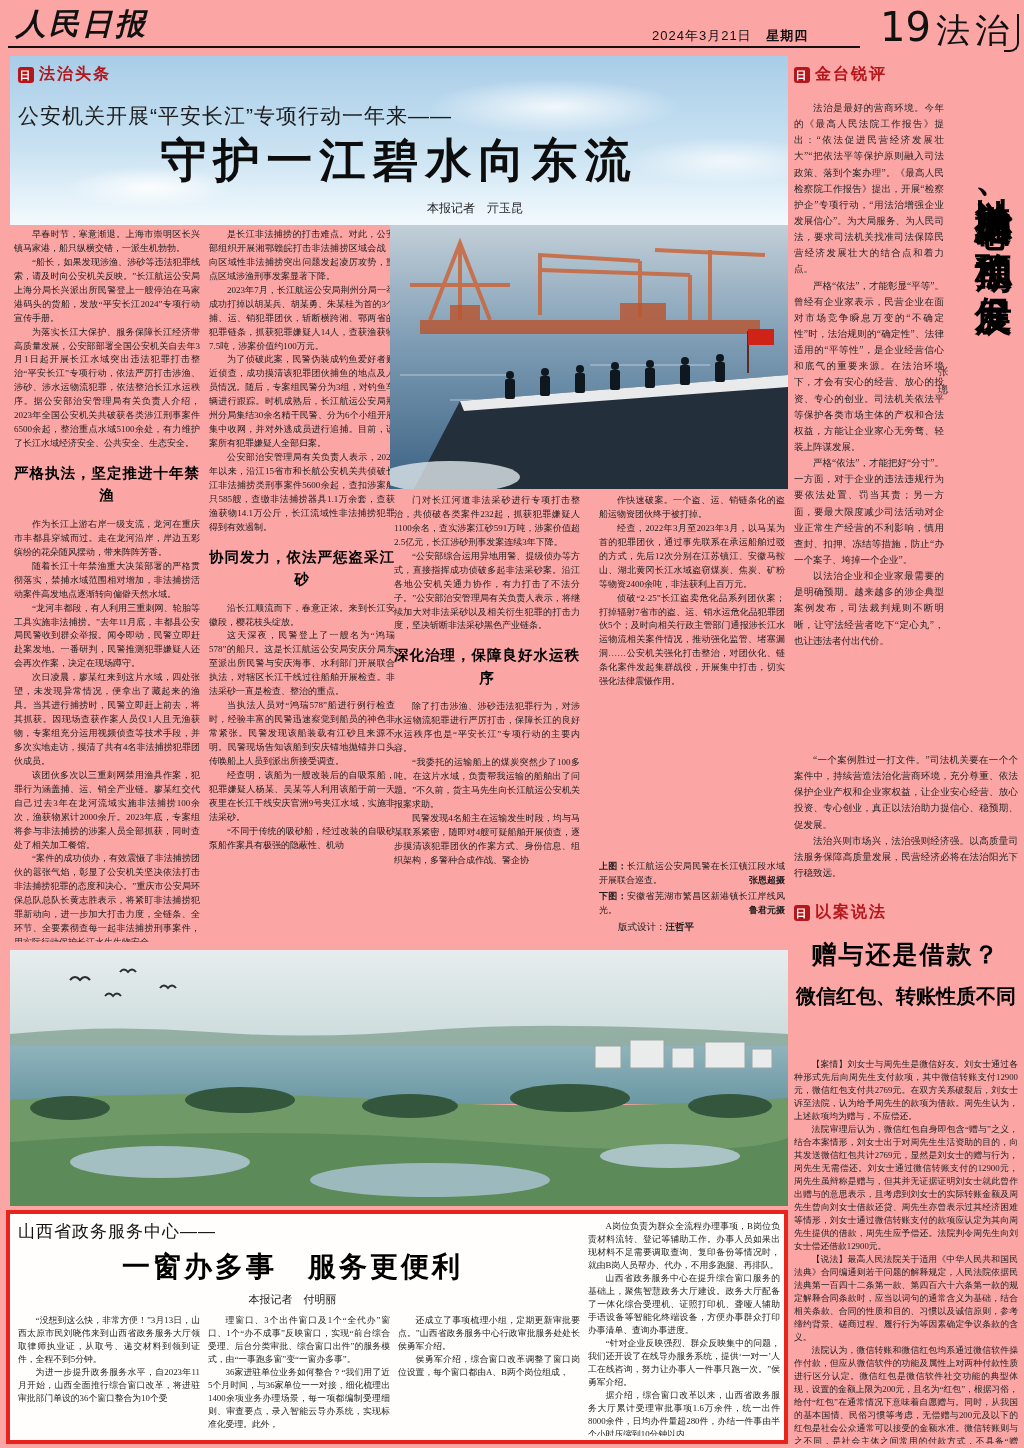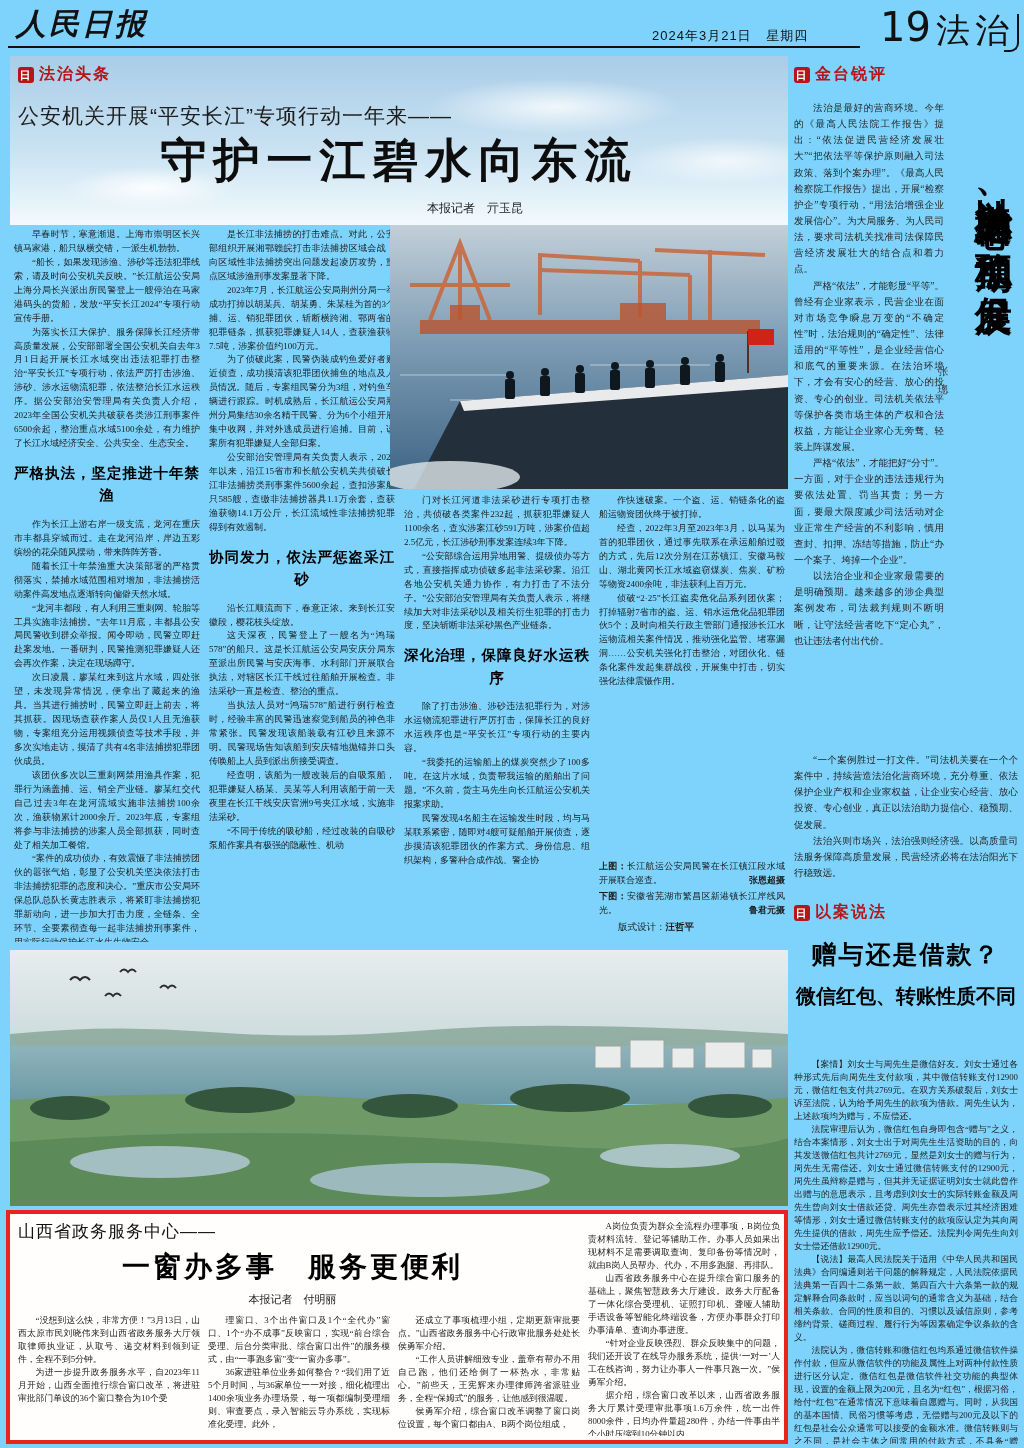--- a/index.html
+++ b/index.html
@@ -1,24 +1,24 @@
 <!DOCTYPE html>
 <html><head>
 <meta charset="utf-8">
 <title>人民日报 19版 法治</title>
 <style>
   html,body{margin:0;padding:0;background:#e9e7e2;}
-  .page{position:relative;width:1024px;height:1448px;margin:0 auto;background:#7dd3fc;
+  .page{position:relative;width:1024px;height:1448px;margin:0 auto;background:#fca5a5;
         font-family:"Liberation Sans",sans-serif;color:#1b1b1b;overflow:hidden;}
   
   .masthead{position:absolute;left:16px;top:4px;font-family:"DejaVu Serif",serif;
             font-style:italic;font-weight:700;font-size:30px;letter-spacing:3px;color:#111;}
   .header-rule{position:absolute;left:8px;top:46px;width:852px;height:2px;background:#111;}
   .dateline{position:absolute;left:652px;top:27px;font-size:13px;letter-spacing:1px;color:#111;}
-  .dateline b{font-weight:normal;margin-left:10px;}
+  .dateline b{font-weight:bold;margin-left:10px;}
   .pagenum{position:absolute;left:880px;top:4px;font-size:40px;font-family:"DejaVu Sans",sans-serif;color:#111;}
   .section-name{position:absolute;left:936px;top:8px;font-size:34px;letter-spacing:5px;color:#111;}
   .corner-bracket{position:absolute;left:1004px;top:14px;width:13px;height:36px;
                   border-right:2px solid #111;border-bottom:2px solid #111;border-bottom-right-radius:9px;}
   
   .sec-label{display:flex;align-items:center;gap:5px;color:#b5161b;font-weight:bold;
              font-size:16px;letter-spacing:2px;}
   .mark-icon{width:16px;height:16px;background:#b5161b;color:#fff;font-size:11px;line-height:16px;
              text-align:center;border-radius:3px;font-weight:bold;flex:0 0 auto;}
   
@@ -33,21 +33,21 @@
   .kicker{position:absolute;left:8px;top:46px;font-size:21px;color:#1d1d1d;letter-spacing:1px;}
   .headline{position:absolute;left:0;width:778px;top:74px;text-align:center;
             font-size:46px;font-weight:900;letter-spacing:7px;color:#0d0d0d;}
   .lead-byline{position:absolute;left:0;width:930px;top:144px;text-align:center;
                font-size:12px;font-family:"Liberation Serif",serif;color:#222;}
   .ncol{position:absolute;top:172px;width:186px;height:714px;overflow:hidden;
         font-family:"Liberation Serif",serif;font-size:9px;line-height:1.55;
         text-align:justify;color:#1c1c1c;}
   .ncol p{margin:0;text-indent:2em;}
   .col1{left:4px;} .col2{left:199px;}
-  .col3{left:394px;top:438px;height:448px;} .col4{left:589px;top:438px;height:448px;}
+  .col3{left:384px;top:438px;height:448px;} .col4{left:589px;top:438px;height:448px;}
   .subhead{font-size:14.5px;font-weight:bold;text-align:center;margin:11px 0;
            font-family:"Liberation Sans",sans-serif;letter-spacing:1px;color:#000;}
   .col4-text{height:360px;overflow:hidden;}
   .captions{margin-top:6px;font-size:9px;}
   .captions p{text-indent:0;margin:2px 0;}
   .captions b{font-weight:bold;}
   .cap-credit{float:right;font-weight:bold;}
   .design{margin-top:8px;font-size:9.5px;text-indent:0;}
   .design b{font-weight:bold;}
   .photo{position:absolute;display:block;}
@@ -313,21 +313,20 @@
     <div class="bb-col bb-col1">
         <p>“没想到这么快，非常方便！”3月13日，山西太原市民刘晓伟来到山西省政务服务大厅领取律师执业证，从取号、递交材料到领到证件，全程不到5分钟。</p>
         <p>为进一步提升政务服务水平，自2023年11月开始，山西全面推行综合窗口改革，将进驻审批部门单设的36个窗口整合为10个受</p>
       </div>
     <div class="bb-col bb-col2">
         <p>理窗口、3个出件窗口及1个“全代办”窗口、1个“办不成事”反映窗口，实现“前台综合受理、后台分类审批、综合窗口出件”的服务模式，由“一事跑多窗”变“一窗办多事”。</p>
         <p>36家进驻单位业务如何整合？“我们用了近5个月时间，与36家单位一一对接，细化梳理出1400余项业务办理场景，每一项都编制受理细则、审查要点，录入智能云导办系统，实现标准化受理。此外，</p>
       </div>
     <div class="bb-col bb-col3">
         <p>还成立了事项梳理小组，定期更新审批要点。”山西省政务服务中心行政审批服务处处长侯勇军介绍。</p>
-        <p>“工作人员讲解细致专业，盖章有帮办不用自己跑，他们还给倒了一杯热水，非常贴心。”前些天，王宪辉来办理律师跨省派驻业务，全程“保姆式”的服务，让他感到很温暖。</p>
         <p>侯勇军介绍，综合窗口改革调整了窗口岗位设置，每个窗口都由A、B两个岗位组成，</p>
       </div>
     <div class="bb-col bb-col4">
         <p>A岗位负责为群众全流程办理事项，B岗位负责材料流转、登记等辅助工作。办事人员如果出现材料不足需要调取查询、复印备份等情况时，就由B岗人员帮办、代办，不用多跑腿、再排队。</p>
         <p>山西省政务服务中心在提升综合窗口服务的基础上，聚焦智慧政务大厅建设。政务大厅配备了一体化综合受理机、证照打印机、聋哑人辅助手语设备等智能化终端设备，方便办事群众打印办事清单、查询办事进度。</p>
         <p>“针对企业反映强烈、群众反映集中的问题，我们还开设了在线导办服务系统，提供‘一对一’人工在线咨询，努力让办事人一件事只跑一次。”侯勇军介绍。</p>
         <p>据介绍，综合窗口改革以来，山西省政务服务大厅累计受理审批事项1.6万余件，统一出件8000余件，日均办件量超280件，办结一件事由半个小时压缩到10分钟以内。</p>
       </div>
   </div>
 

